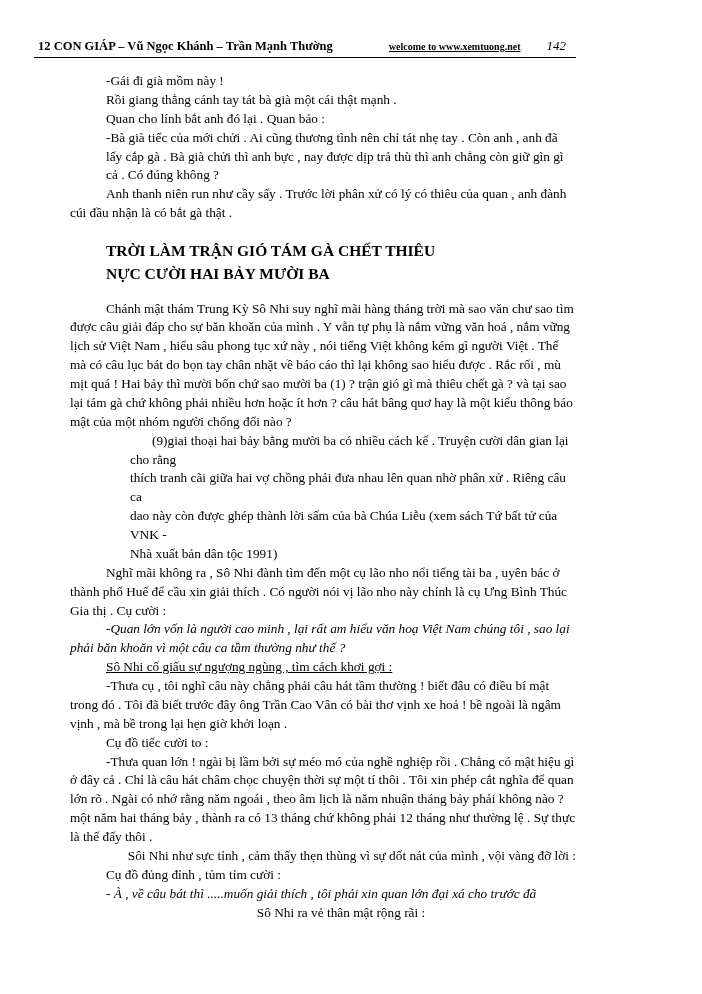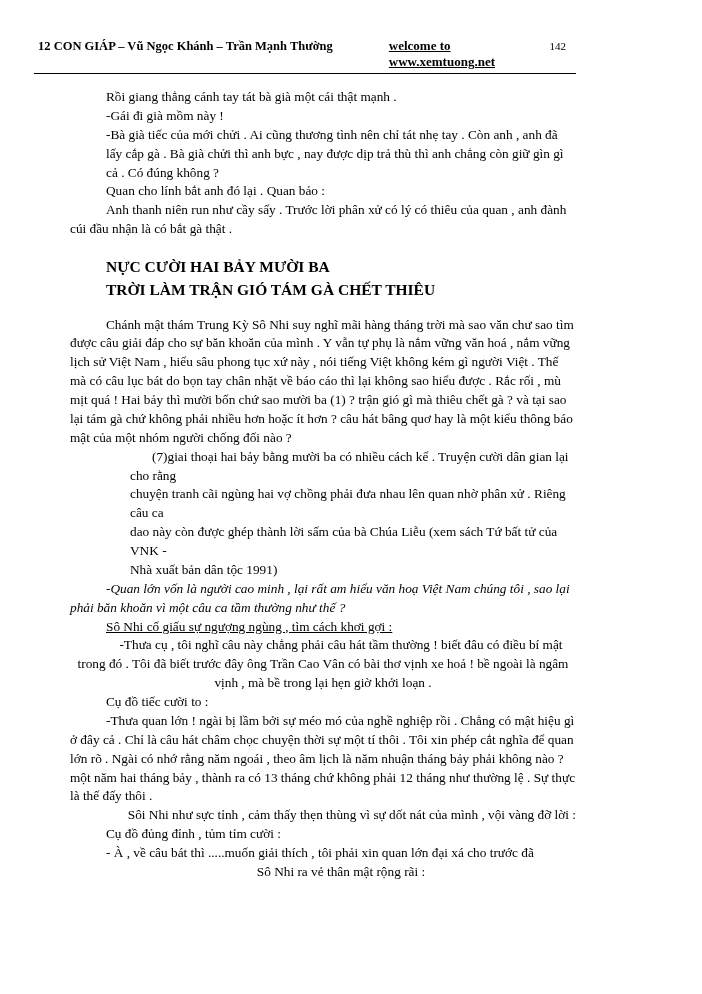--- a/index.html
+++ b/index.html
@@ -29,29 +29,30 @@
     padding: 0 4px 3px 4px;
     border-bottom: 1.6px solid #000;
     margin-bottom: 2px;
   }
   .header-left {
     white-space: nowrap;
   }
   .header-center {
     text-decoration: underline;
     font-weight: bold;
-    font-size: 13px;
+    font-size: 10px;
     margin-left: 18px;
     margin-right: auto;
     padding-left: 38px;
   }
   .header-right {
     font-weight: normal;
-    font-size: 11px;
+    font-size: 13px;
     padding-right: 6px;
+    font-style: italic;
   }
   .body-text {
     margin-top: 14px;
     font-size: 13.3px;
     line-height: 1.42;
     text-align: left;
   }
   p {
     margin: 0;
   }
@@ -79,44 +80,45 @@
 <div class="page">
 
   <div class="header">
     <span class="header-left">12 CON GIÁP – Vũ Ngọc Khánh – Trần Mạnh Thường</span>
     <span class="header-center">welcome to www.xemtuong.net</span>
     <span class="header-right">142</span>
   </div>
 
   <div class="body-text">
 
+    <p class="ind-1">-Gái đi già mồm này !</p>
     <p class="ind-1">Rồi giang thẳng cánh tay tát bà già một cái thật mạnh .</p>
-    <p class="ind-1">-Gái đi già mồm này !</p>
+    <p class="ind-1">Quan cho lính bắt anh đó lại . Quan bảo :</p>
     <p class="ind-1" style="text-indent:0;">-Bà già tiếc của mới chửi . Ai cũng thương tình nên chỉ tát nhẹ tay . Còn anh , anh đã lấy cắp gà . Bà già chửi thì anh bực , nay được dịp trả thù thì anh chẳng còn giữ gìn gì cả . Có đúng không ?</p>
-    <p class="ind-1">Quan cho lính bắt anh đó lại . Quan bảo :</p>
     <p class="ind-hang" style="padding-left:36px;">Anh thanh niên run như cầy sấy . Trước lời phân xử có lý có thiêu của quan , anh đành cúi đầu nhận là có bắt gà thật .</p>
 
     <div class="heading">
+      <div>TRỜI LÀM TRẬN GIÓ TÁM GÀ CHẾT THIÊU</div>
       <div>NỰC CƯỜI HAI BẢY MƯỜI BA</div>
-      <div>TRỜI LÀM TRẬN GIÓ TÁM GÀ CHẾT THIÊU</div>
     </div>
 
     <p class="para-indent" style="padding-left:36px;">Chánh mật thám Trung Kỳ Sô Nhi suy nghĩ mãi hàng tháng trời mà sao văn chư sao tìm được câu giải đáp cho sự băn khoăn của mình . Y vẫn tự phụ là nắm vững văn hoá , nắm vững lịch sử Việt Nam , hiểu sâu phong tục xứ này , nói tiếng Việt không kém gì người Việt . Thế mà có câu lục bát do bọn tay chân nhặt về báo cáo thì lại không sao hiểu được . Rắc rối , mù mịt quá ! Hai bảy thì mười bốn chứ sao mười ba (1) ? trận gió gì mà thiêu chết gà ? và tại sao lại tám gà chứ không phải nhiều hơn hoặc ít hơn ? câu hát bâng quơ hay là một kiểu thông  báo mật của một nhóm người chống đối nào ?</p>
 
     <div class="sub-block">
-      <p class="first">(7)giai thoại hai bảy bằng mười ba có nhiều cách kể . Truyện cười dân gian lại cho rằng</p>
-      <p>chuyện tranh cãi ngùng hai vợ chồng phải đưa nhau lên quan nhờ phân xử . Riêng câu ca</p>
+      <p class="first">(9)giai thoại hai bảy bằng mười ba có nhiều cách kể . Truyện cười dân gian lại cho rằng</p>
+      <p>thích tranh cãi giữa hai vợ chồng phải đưa nhau lên quan nhờ phân xử . Riêng câu ca</p>
       <p>dao này còn được ghép thành lời sấm của bà Chúa Liễu (xem sách Tứ bất tử của VNK -</p>
       <p>Nhà xuất bản dân tộc 1991)</p>
     </div>
 
+    <p class="para-indent" style="padding-left:36px;">Nghĩ mãi không ra , Sô Nhi đành tìm đến một cụ lão nho nổi tiếng tài ba , uyên bác ở thành phố Huế để cầu xin giải thích . Có người nói vị lão nho này chính là cụ Ưng Bình Thúc Gia thị . Cụ cười :</p>
     <p class="para-indent" style="padding-left:36px;font-style:italic;">-Quan lớn vốn là người cao minh , lại rất am hiểu văn hoạ Việt Nam chúng tôi , sao lại phải băn khoăn vì một câu ca tầm thường như thế ?</p>
     <p style="padding-left:72px;text-decoration:underline;">Sô Nhi cố giấu sự ngượng ngùng , tìm cách khơi gợi :</p>
-    <p class="para-indent" style="padding-left:36px;text-align:center;">-Thưa cụ , tôi nghĩ câu này chẳng phải câu hát tầm thường ! biết đâu có điều bí mật trong đó . Tôi đã biết trước đây ông Trần Cao Vân có bài thơ vịnh xe hoả ! bề ngoài là ngâm vịnh , mà bề trong lại hẹn giờ khởi loạn .</p>
+    <p class="para-indent" style="padding-left:36px;">-Thưa cụ , tôi nghĩ câu này chẳng phải câu hát tầm thường ! biết đâu có điều bí mật trong đó . Tôi đã biết trước đây ông Trần Cao Vân có bài thơ vịnh xe hoả ! bề ngoài là ngâm vịnh , mà bề trong lại hẹn giờ khởi loạn .</p>
     <p style="padding-left:72px;">Cụ đồ tiếc cười to :</p>
     <p class="para-indent" style="padding-left:36px;">-Thưa quan lớn ! ngài bị lầm bởi sự méo mó của nghề nghiệp rồi . Chẳng có mật hiệu gì ở đây cả . Chỉ là câu hát châm chọc chuyện thời sự một tí thôi . Tôi xin phép cắt nghĩa để quan lớn rõ . Ngài có nhớ rằng năm ngoái , theo âm lịch là năm nhuận tháng bảy phải không nào ? một năm hai tháng bảy , thành ra có 13 tháng chứ không phải 12 tháng như thường lệ . Sự thực là thế đấy thôi .</p>
     <p style="padding-left:72px;text-align:right;">Sôi Nhi như sực tỉnh , cảm thấy thẹn thùng vì sự dốt nát của mình , vội vàng đỡ lời :</p>
     <p style="padding-left:72px;">Cụ đồ đủng đỉnh , tủm tỉm cười :</p>
-    <p style="padding-left:72px;">-   À , về câu bát thì .....muốn giải thích , tôi phải xin quan lớn đại xá cho trước đã</p>
+    <p style="padding-left:72px;font-style:italic;">-   À , về câu bát thì .....muốn giải thích , tôi phải xin quan lớn đại xá cho trước đã</p>
     <p style="padding-left:72px;text-align:center;">Sô Nhi ra vẻ thân mật rộng rãi :</p>
 
   </div>
 </div>
 
 </body></html>

